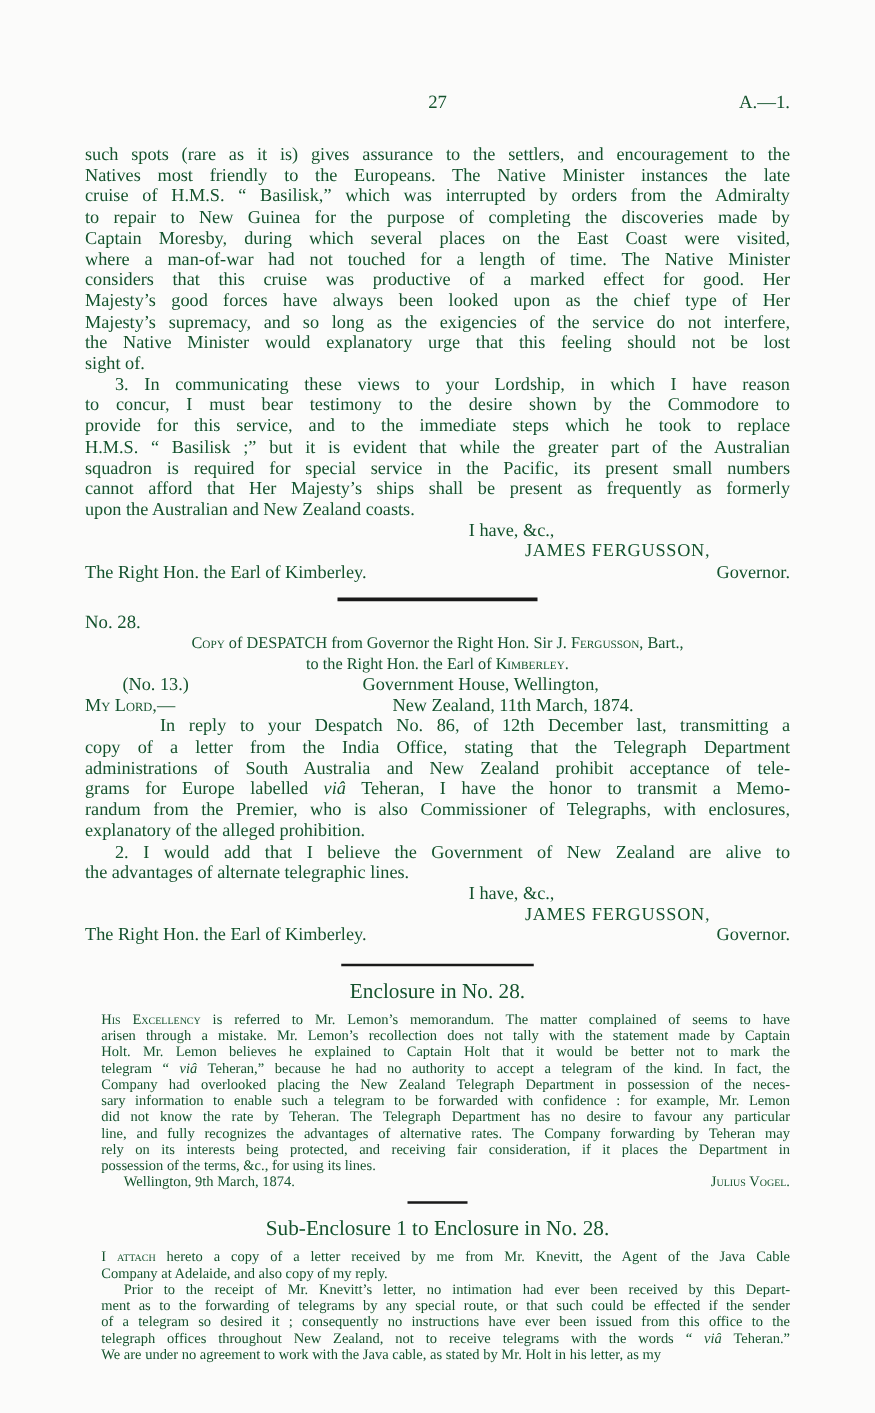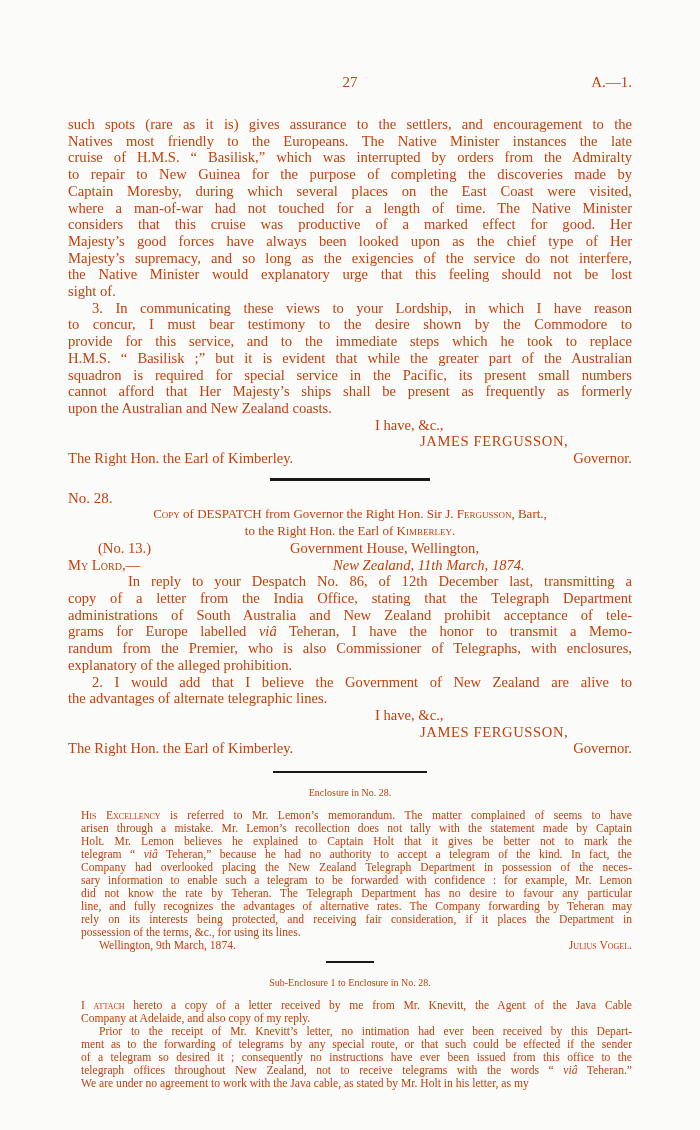--- a/index.html
+++ b/index.html
@@ -1,21 +1,21 @@
 <!DOCTYPE html>
 <html><head>
 <meta charset="utf-8">
 <style>
   html, body { margin: 0; padding: 0; background: #fbfbfa; }
   .page {
     position: relative;
     width: 700px;
     height: 1130px;
     background: #fbfbfa;
-    color: #c2410c;
+    color: #14532d;
     font-family: "Liberation Serif", "DejaVu Serif", serif;
     font-size: 14.6px;
     line-height: 16.7px;
     overflow: hidden;
     box-sizing: border-box;
   }
   .column { position: relative; width: 564px; margin: 0 auto 0 68px; }
   .sc { font-variant: small-caps; }
   i { font-style: italic; }
 
@@ -35,32 +35,32 @@
 
   
   .valediction { margin-left: 307px; }
   .signature  { margin-left: 352px; letter-spacing: 0.6px; }
   .row-between { display: flex; justify-content: space-between; }
 
   
   .addr-line { position: relative; }
   .addr-line .ind { margin-left: 30px; }
   .addr-line .right-part { position: absolute; left: 222px; top: 0; }
-  .addr-line .right-part2 { position: absolute; left: 265px; top: 0; font-style: italic; }
+  .addr-line .right-part2 { position: absolute; left: 246px; top: 0; }
 
   
   .divider { background: #191919; margin-left: auto; margin-right: auto; }
   .divider.thick { width: 160px; height: 3px; margin-top: 11px; margin-bottom: 0; }
   .divider.thin  { width: 154px; height: 2px; margin-top: 14px; }
   .divider.short { width: 48px;  height: 2px; margin-top: 9px; }
 
   
   .no-heading { text-align: left; font-size: 15px; margin-top: 9px; }
   .title-line { text-align: center; font-size: 13px; }
-  .enc-heading { text-align: center; font-size: 10px; margin-top: 12px; margin-bottom: 7px; }
+  .enc-heading { text-align: center; font-size: 17px; margin-top: 12px; margin-bottom: 7px; }
 
   
   .smalltext { font-size: 11.6px; line-height: 13.05px; margin-left: 13px; }
   .vogel-row .dateline { margin-left: 18px; }
 </style>
 </head>
 <body>
 
 <div class="page">
   <div class="column">
@@ -136,21 +136,21 @@
     </div>
 
     <div class="divider thin"></div>
 
     <div>
       <div class="enc-heading">Enclosure in No. 28.</div>
       <div class="smalltext">
         <div class="para">
             <div class="tline"><span class="sc">His Excellency</span> is referred to Mr. Lemon’s memorandum.  The matter complained of seems to have</div>
             <div class="tline">arisen through a mistake.  Mr. Lemon’s recollection does not tally with the statement made by Captain</div>
-            <div class="tline">Holt.  Mr. Lemon believes he explained to Captain Holt that it gives be better not to mark the</div>
+            <div class="tline">Holt.  Mr. Lemon believes he explained to Captain Holt that it would be better not to mark the</div>
             <div class="tline">telegram “ <i>viâ</i> Teheran,” because he had no authority to accept a telegram of the kind.  In fact, the</div>
             <div class="tline">Company had overlooked placing the New Zealand Telegraph Department in possession of the neces-</div>
             <div class="tline">sary information to enable such a telegram to be forwarded with confidence : for example, Mr. Lemon</div>
             <div class="tline">did not know the rate by Teheran.  The Telegraph Department has no desire to favour any particular</div>
             <div class="tline">line, and fully recognizes the advantages of alternative rates.  The Company forwarding by Teheran may</div>
             <div class="tline">rely on its interests being protected, and receiving fair consideration, if it places the Department in</div>
             <div class="tline tline-last">possession of the terms, &amp;c., for using its lines.</div>
           </div>
         <div class="row-between vogel-row">
           <span class="dateline">Wellington, 9th March, 1874.</span>

